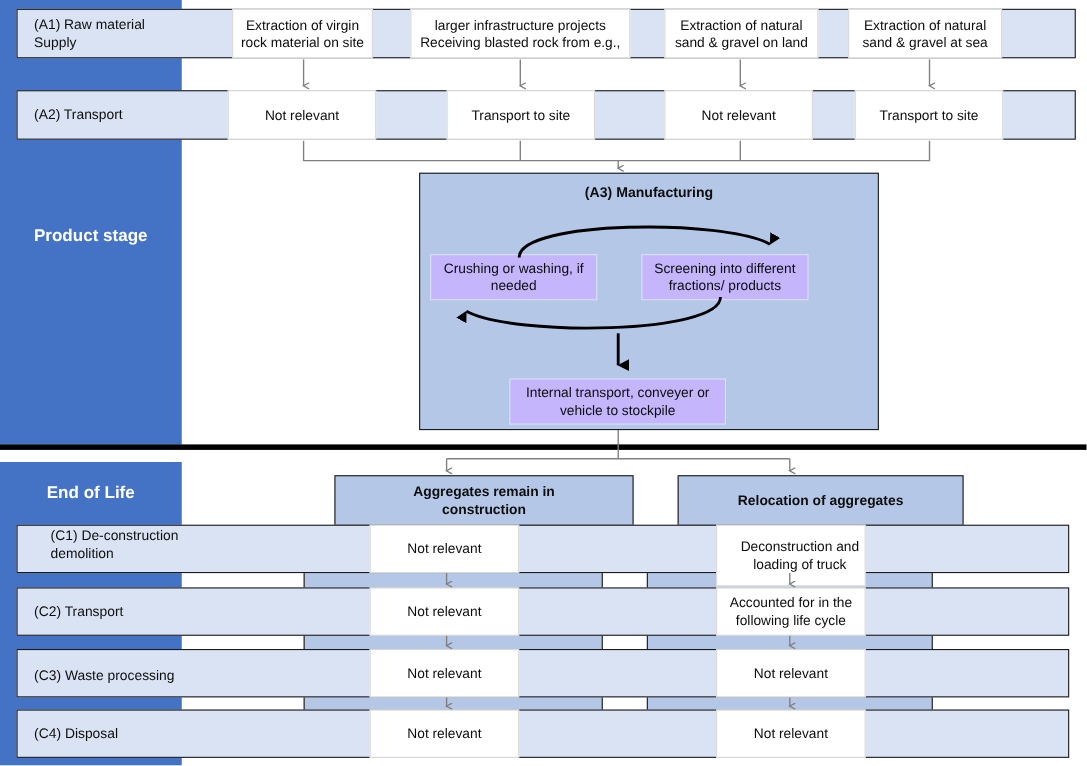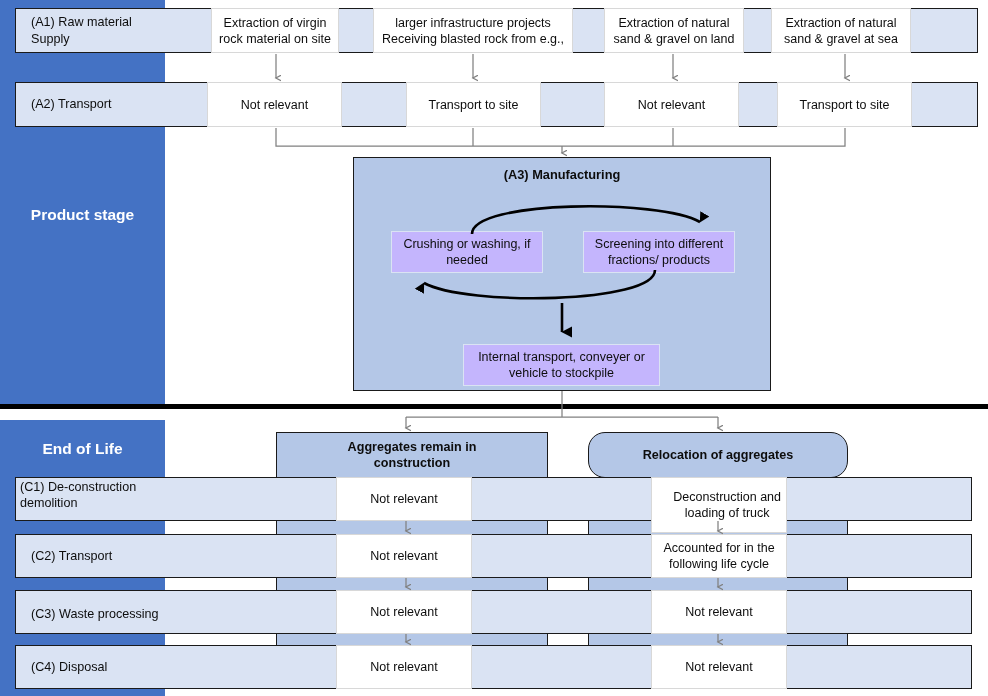--- a/index.html
+++ b/index.html
@@ -3,21 +3,21 @@
 <meta charset="utf-8">
 <style>
   html,body{margin:0;padding:0;background:#ffffff;}
   body{font-family:"Liberation Sans", sans-serif;}
   #stage{position:relative;width:988px;height:696px;overflow:hidden;background:#fff;}
 
   .abs{position:absolute;box-sizing:border-box;}
 
   
   .band-light{background:#DAE3F3;border:1.3px solid #1a1a1a;}
-  .band-mid{background:#B4C7E7;border:1.3px solid #1a1a1a;}
+  .band-mid{background:#B4C7E7;border:1.3px solid #1a1a1a;margin-left:28px;}
   .sidebar{background:#4472C4;border:1.3px solid #4472C4;}
   .white-box{background:#ffffff;border:1px solid #d8d8d8;}
   .inner-box{background:#c4b5fd;border:1px solid #DAE3F3;}
 
   .txt{display:flex;align-items:center;justify-content:center;text-align:center;
        font-size:12.5px;color:#0d0d0d;line-height:1.28;padding:0 5px;}
   .txt-left{display:flex;align-items:center;justify-content:flex-start;text-align:left;
        font-size:12.6px;color:#0d0d0d;line-height:1.28;padding:0 0 0 14px;}
   .stage-label{display:flex;align-items:flex-start;justify-content:center;
        color:#ffffff;font-weight:bold;font-size:15.5px;}
@@ -124,29 +124,29 @@
     </div>
   </div>
 
   <div class="abs band-mid hdr-label" style="left:276px;top:432px;width:272px;height:46px;">
     <div>
       <div>Aggregates remain in</div>
       <div>construction</div>
     </div>
   </div>
 
-  <div class="abs band-mid hdr-label" style="left:588px;top:432px;width:260px;height:46px;border-radius:17px;">
+  <div class="abs band-mid hdr-label" style="left:588px;top:432px;width:260px;height:46px;">
     <div>Relocation of aggregates</div>
   </div>
 
   <div class="abs" style="left:276px;top:478px;width:272px;height:198px;background:#B4C7E7;border-left:1.3px solid #1a1a1a;border-right:1.3px solid #1a1a1a;"></div>
   <div class="abs" style="left:588px;top:478px;width:260px;height:198px;background:#B4C7E7;border-left:1.3px solid #1a1a1a;border-right:1.3px solid #1a1a1a;"></div>
 
   <div class="abs band-light" style="left:15px;top:477px;width:957px;height:44px;"></div>
-  <div class="abs txt-left" style="left:6px;top:479px;width:250px;height:32px;">
+  <div class="abs txt-left" style="left:32px;top:479px;width:250px;height:32px;">
     <div>
       <div>(C1) De-construction</div>
       <div>demolition</div>
     </div>
   </div>
   <div class="abs white-box txt" style="left:336px;top:477px;width:136px;height:44px;">
     <div>Not relevant</div>
   </div>
   <div class="abs white-box txt" style="left:651px;top:477px;width:136px;height:56px;justify-content:flex-end;">
     <div>

